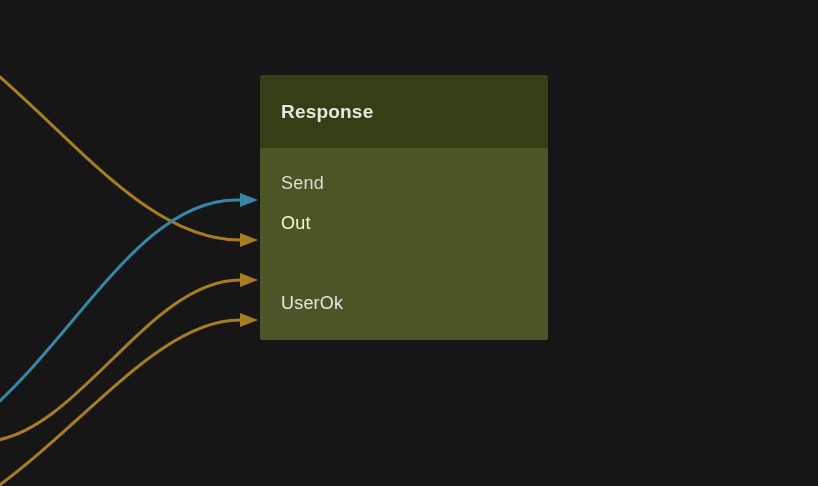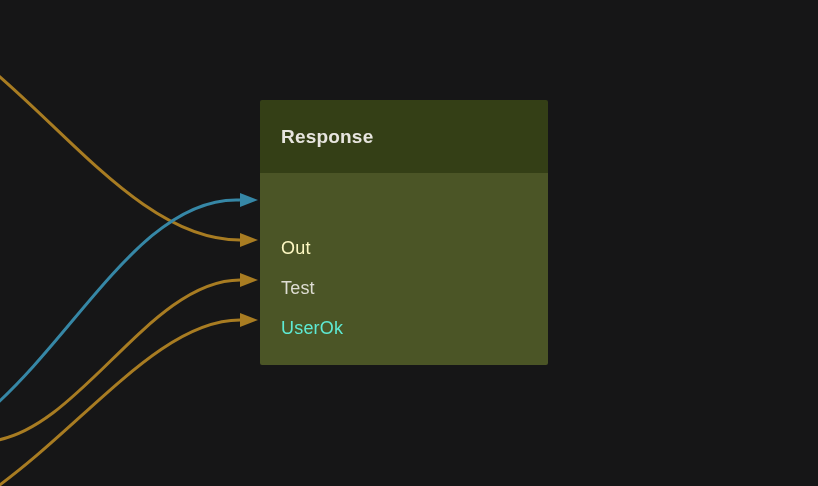--- a/index.html
+++ b/index.html
@@ -40,33 +40,33 @@
     pointer-events:none;
   }
   svg.wires path{pointer-events:stroke;}
   svg.wires path.arrow{pointer-events:all;}
 </style>
 </head>
 <body>
 
 <div class="canvas" style="background: rgb(22, 22, 23); width: 818px; height: 486px;">
 
-  <div class="node" style="left: 248px; top: 100px; width: 300px; height: 192px; padding-left: 12px;">
+  <div class="node" style="left: 248px; top: 75px; width: 300px; height: 192px; padding-left: 12px;">
     <div class="node-header" style="height: 73px; background: rgb(52, 63, 22);">
       <span class="node-title" style="color: rgb(231, 229, 223);">Response</span>
     </div>
     <div class="node-body" style="height: 192px; background: rgb(75, 85, 38);">
+        <div class="port-row" style="top: 24px;">
+          <span style="color: rgb(222, 221, 211);">Send</span>
+        </div>
         <div class="port-row" style="top: 64px;">
           <span style="color: #fef9c3;">Out</span>
         </div>
-        <div class="port-row" style="top: 104px;">
-          <span style="color: rgb(222, 221, 211);">Test</span>
-        </div>
         <div class="port-row" style="top: 144px;">
-          <span style="color: #5eead4;">UserOk</span>
+          <span style="color: #e5e5e5;">UserOk</span>
         </div>
       </div>
   </div>
 
   <svg class="wires" width="818" height="486" viewBox="0 0 818 486">
       <path d="M -8,70 C 75,140 150,240 240,240" fill="none" stroke="#a87c22" stroke-width="3"></path>
       <path d="M -8,441 C 80,430 150,280 240,280" fill="none" stroke="#a87c22" stroke-width="3"></path>
       <path d="M -10,492 C 85,425 160,320 240,320" fill="none" stroke="#a87c22" stroke-width="3"></path>
       <path d="M -8,408 C 80,330 145,196 240,200" fill="none" stroke="#3687a6" stroke-width="3"></path>
       <path d="M 240,193 L 258,200 L 240,207 Z" fill="#3687a6" class="arrow"></path>

